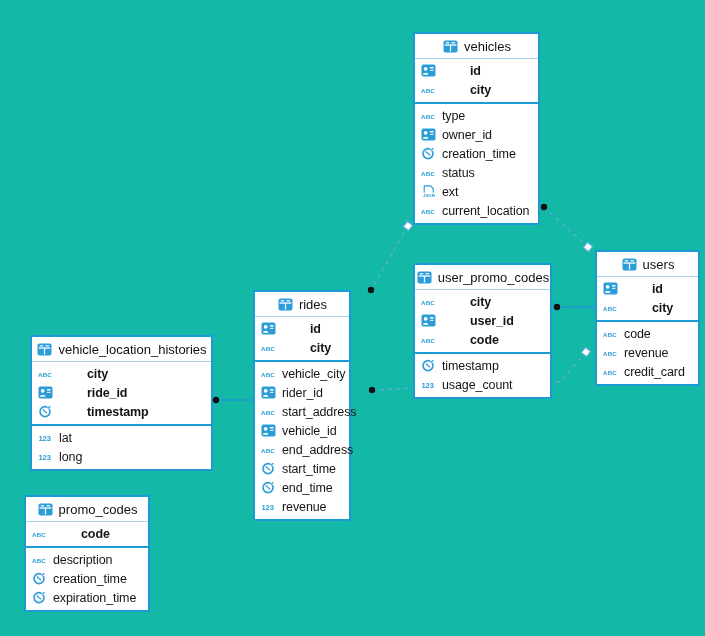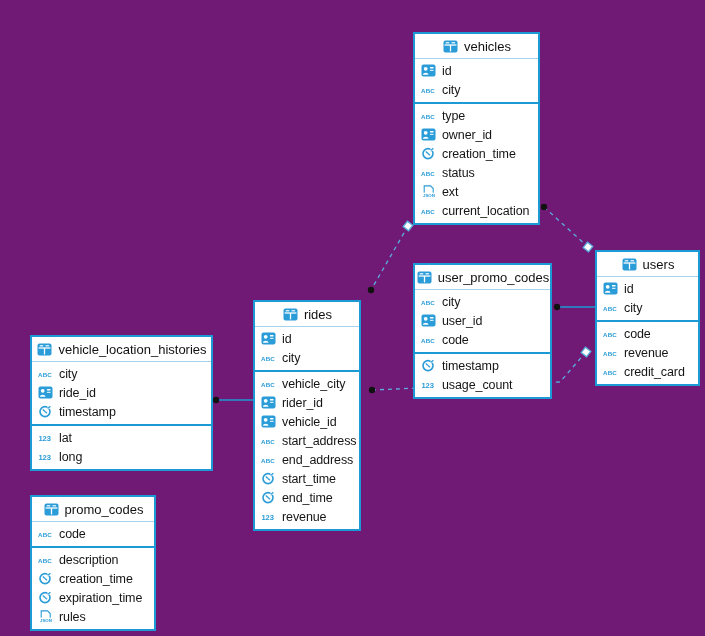--- a/index.html
+++ b/index.html
@@ -1,26 +1,26 @@
 <!DOCTYPE html>
 <html><head>
 <meta charset="utf-8">
 <style>
   html,body{margin:0;padding:0;background:#ffffff;}
-  .canvas{position:relative;width:705px;height:636px;background:#701a75;overflow:hidden;
+  .canvas{position:relative;width:705px;height:636px;background:#14b8a6;overflow:hidden;
           font-family:"Liberation Sans",sans-serif;}
   #edges{position:absolute;left:0;top:0;width:705px;height:636px;pointer-events:none;}
   .table{position:absolute;background:#fff;border:2px solid #1b9ad6;box-sizing:border-box;}
   .thead{height:24px;display:flex;align-items:center;justify-content:center;gap:5px;
          border-bottom:1px solid #a5d3ee;font-size:13px;color:#111;white-space:nowrap;}
   .section{padding:2px 0 3px;}
   .section.keys{border-bottom:2px solid #1b9ad6;}
   .row{display:flex;align-items:center;height:19px;padding:0 5px 0 5px;gap:5px;}
   .row .label{font-size:12.5px;color:#151515;white-space:nowrap;letter-spacing:-0.1px;}
-  .row.key .label{font-weight:normal;}
+  .row.key .label{font-weight:bold;margin-left:28px;}
   .icon{display:inline-flex;align-items:center;justify-content:center;width:17px;flex:0 0 17px;}
 </style>
 </head>
 <body>
 
 <div class="canvas">
   <svg id="edges" width="705" height="636" viewBox="0 0 705 636">
       <g>
         <polyline points="408,226 371,290" fill="none" stroke="#5badde" stroke-width="1.3" stroke-dasharray="4 4"></polyline>
         <g transform="translate(408,226) rotate(38)">
@@ -269,21 +269,21 @@
           <div class="row">
             <span class="icon">
               <svg width="16" height="13" viewBox="0 0 16 13">
                 <text x="0" y="9.6" font-family="Liberation Sans, sans-serif" font-size="6.2" font-weight="bold" letter-spacing="0.2" fill="#2a9cd8">ABC</text>
               </svg>
             </span>
             <span class="label">credit_card</span>
           </div>
         </div>
       </div>
-      <div class="table" style="left: 253px; top: 300px; width: 108px;">
+      <div class="table" style="left: 253px; top: 290px; width: 98px;">
         <div class="thead">
           <span class="icon">
             <svg width="15" height="13" viewBox="0 0 15 13">
               <rect x="0.5" y="0.5" width="14" height="12" rx="2" fill="#2a9cd8"></rect>
               <rect x="2.6" y="2.1" width="3.8" height="1.4" rx="0.4" fill="#cfeafa"></rect>
               <rect x="8.4" y="2.1" width="3.8" height="1.4" rx="0.4" fill="#cfeafa"></rect>
               <line x1="1.6" y1="5" x2="13.4" y2="5" stroke="#fff" stroke-width="1.3"></line>
               <line x1="7.5" y1="5" x2="7.5" y2="11.4" stroke="#fff" stroke-width="1.3"></line>
             </svg>
           </span>
@@ -327,37 +327,37 @@
                 <circle cx="4.7" cy="4.8" r="1.9" fill="#fff"></circle>
                 <path d="M1.9 10.8 C1.9 8.1 7.5 8.1 7.5 10.8 Z" fill="#fff"></path>
                 <rect x="8.9" y="3.1" width="3.7" height="1.3" rx="0.4" fill="#fff"></rect>
                 <rect x="8.9" y="5.7" width="3.7" height="1.3" rx="0.4" fill="#cfeafa"></rect>
               </svg>
             </span>
             <span class="label">rider_id</span>
           </div>
           <div class="row">
             <span class="icon">
+              <svg width="16" height="13" viewBox="0 0 16 13">
+                <text x="0" y="9.6" font-family="Liberation Sans, sans-serif" font-size="6.2" font-weight="bold" letter-spacing="0.2" fill="#2a9cd8">ABC</text>
+              </svg>
+            </span>
+            <span class="label">start_address</span>
+          </div>
+          <div class="row">
+            <span class="icon">
               <svg width="15" height="13" viewBox="0 0 15 13">
                 <rect x="0.5" y="0.5" width="14" height="12" rx="2" fill="#2a9cd8"></rect>
                 <circle cx="4.7" cy="4.8" r="1.9" fill="#fff"></circle>
                 <path d="M1.9 10.8 C1.9 8.1 7.5 8.1 7.5 10.8 Z" fill="#fff"></path>
                 <rect x="8.9" y="3.1" width="3.7" height="1.3" rx="0.4" fill="#fff"></rect>
                 <rect x="8.9" y="5.7" width="3.7" height="1.3" rx="0.4" fill="#cfeafa"></rect>
               </svg>
             </span>
             <span class="label">vehicle_id</span>
-          </div>
-          <div class="row">
-            <span class="icon">
-              <svg width="16" height="13" viewBox="0 0 16 13">
-                <text x="0" y="9.6" font-family="Liberation Sans, sans-serif" font-size="6.2" font-weight="bold" letter-spacing="0.2" fill="#2a9cd8">ABC</text>
-              </svg>
-            </span>
-            <span class="label">start_address</span>
           </div>
           <div class="row">
             <span class="icon">
               <svg width="16" height="13" viewBox="0 0 16 13">
                 <text x="0" y="9.6" font-family="Liberation Sans, sans-serif" font-size="6.2" font-weight="bold" letter-spacing="0.2" fill="#2a9cd8">ABC</text>
               </svg>
             </span>
             <span class="label">end_address</span>
           </div>
           <div class="row">
@@ -453,21 +453,21 @@
           <div class="row">
             <span class="icon">
               <svg width="16" height="13" viewBox="0 0 16 13">
                 <text x="0.4" y="10" font-family="Liberation Sans, sans-serif" font-size="7.6" font-weight="bold" fill="#2a9cd8">123</text>
               </svg>
             </span>
             <span class="label">long</span>
           </div>
         </div>
       </div>
-      <div class="table" style="left: 30px; top: 495px; width: 126px;">
+      <div class="table" style="left: 24px; top: 495px; width: 126px;">
         <div class="thead">
           <span class="icon">
             <svg width="15" height="13" viewBox="0 0 15 13">
               <rect x="0.5" y="0.5" width="14" height="12" rx="2" fill="#2a9cd8"></rect>
               <rect x="2.6" y="2.1" width="3.8" height="1.4" rx="0.4" fill="#cfeafa"></rect>
               <rect x="8.4" y="2.1" width="3.8" height="1.4" rx="0.4" fill="#cfeafa"></rect>
               <line x1="1.6" y1="5" x2="13.4" y2="5" stroke="#fff" stroke-width="1.3"></line>
               <line x1="7.5" y1="5" x2="7.5" y2="11.4" stroke="#fff" stroke-width="1.3"></line>
             </svg>
           </span>
@@ -509,26 +509,16 @@
               <svg width="15" height="13" viewBox="0 0 15 13">
                 <circle cx="7" cy="6.6" r="5" fill="none" stroke="#2a9cd8" stroke-width="1.6"></circle>
                 <rect x="9.6" y="0.4" width="4.2" height="3.2" fill="#fff"></rect>
                 <line x1="10.2" y1="2.9" x2="12.4" y2="1.2" stroke="#2a9cd8" stroke-width="1.3"></line>
                 <line x1="7" y1="6.6" x2="4.8" y2="4.6" stroke="#2a9cd8" stroke-width="1.3"></line>
                 <line x1="7" y1="6.6" x2="9" y2="8.2" stroke="#2a9cd8" stroke-width="1.3"></line>
               </svg>
             </span>
             <span class="label">expiration_time</span>
           </div>
-          <div class="row">
-            <span class="icon">
-              <svg width="15" height="13" viewBox="0 0 15 13">
-                <path d="M3.2 0.9 h6.4 l2.6 2.6 v6.3 a1.6 1.6 0 0 1 -1.6 1.6 h-5.8 a1.6 1.6 0 0 1 -1.6 -1.6 Z" fill="#fff" stroke="#2a9cd8" stroke-width="1.1"></path>
-                <rect x="1.8" y="7.6" width="11" height="4.6" fill="#fff"></rect>
-                <text x="2" y="11.6" font-family="Liberation Sans, sans-serif" font-size="4.4" font-weight="bold" fill="#2a9cd8">JSON</text>
-              </svg>
-            </span>
-            <span class="label">rules</span>
-          </div>
         </div>
       </div>
     </div>
 </div>
 
 </body></html>

